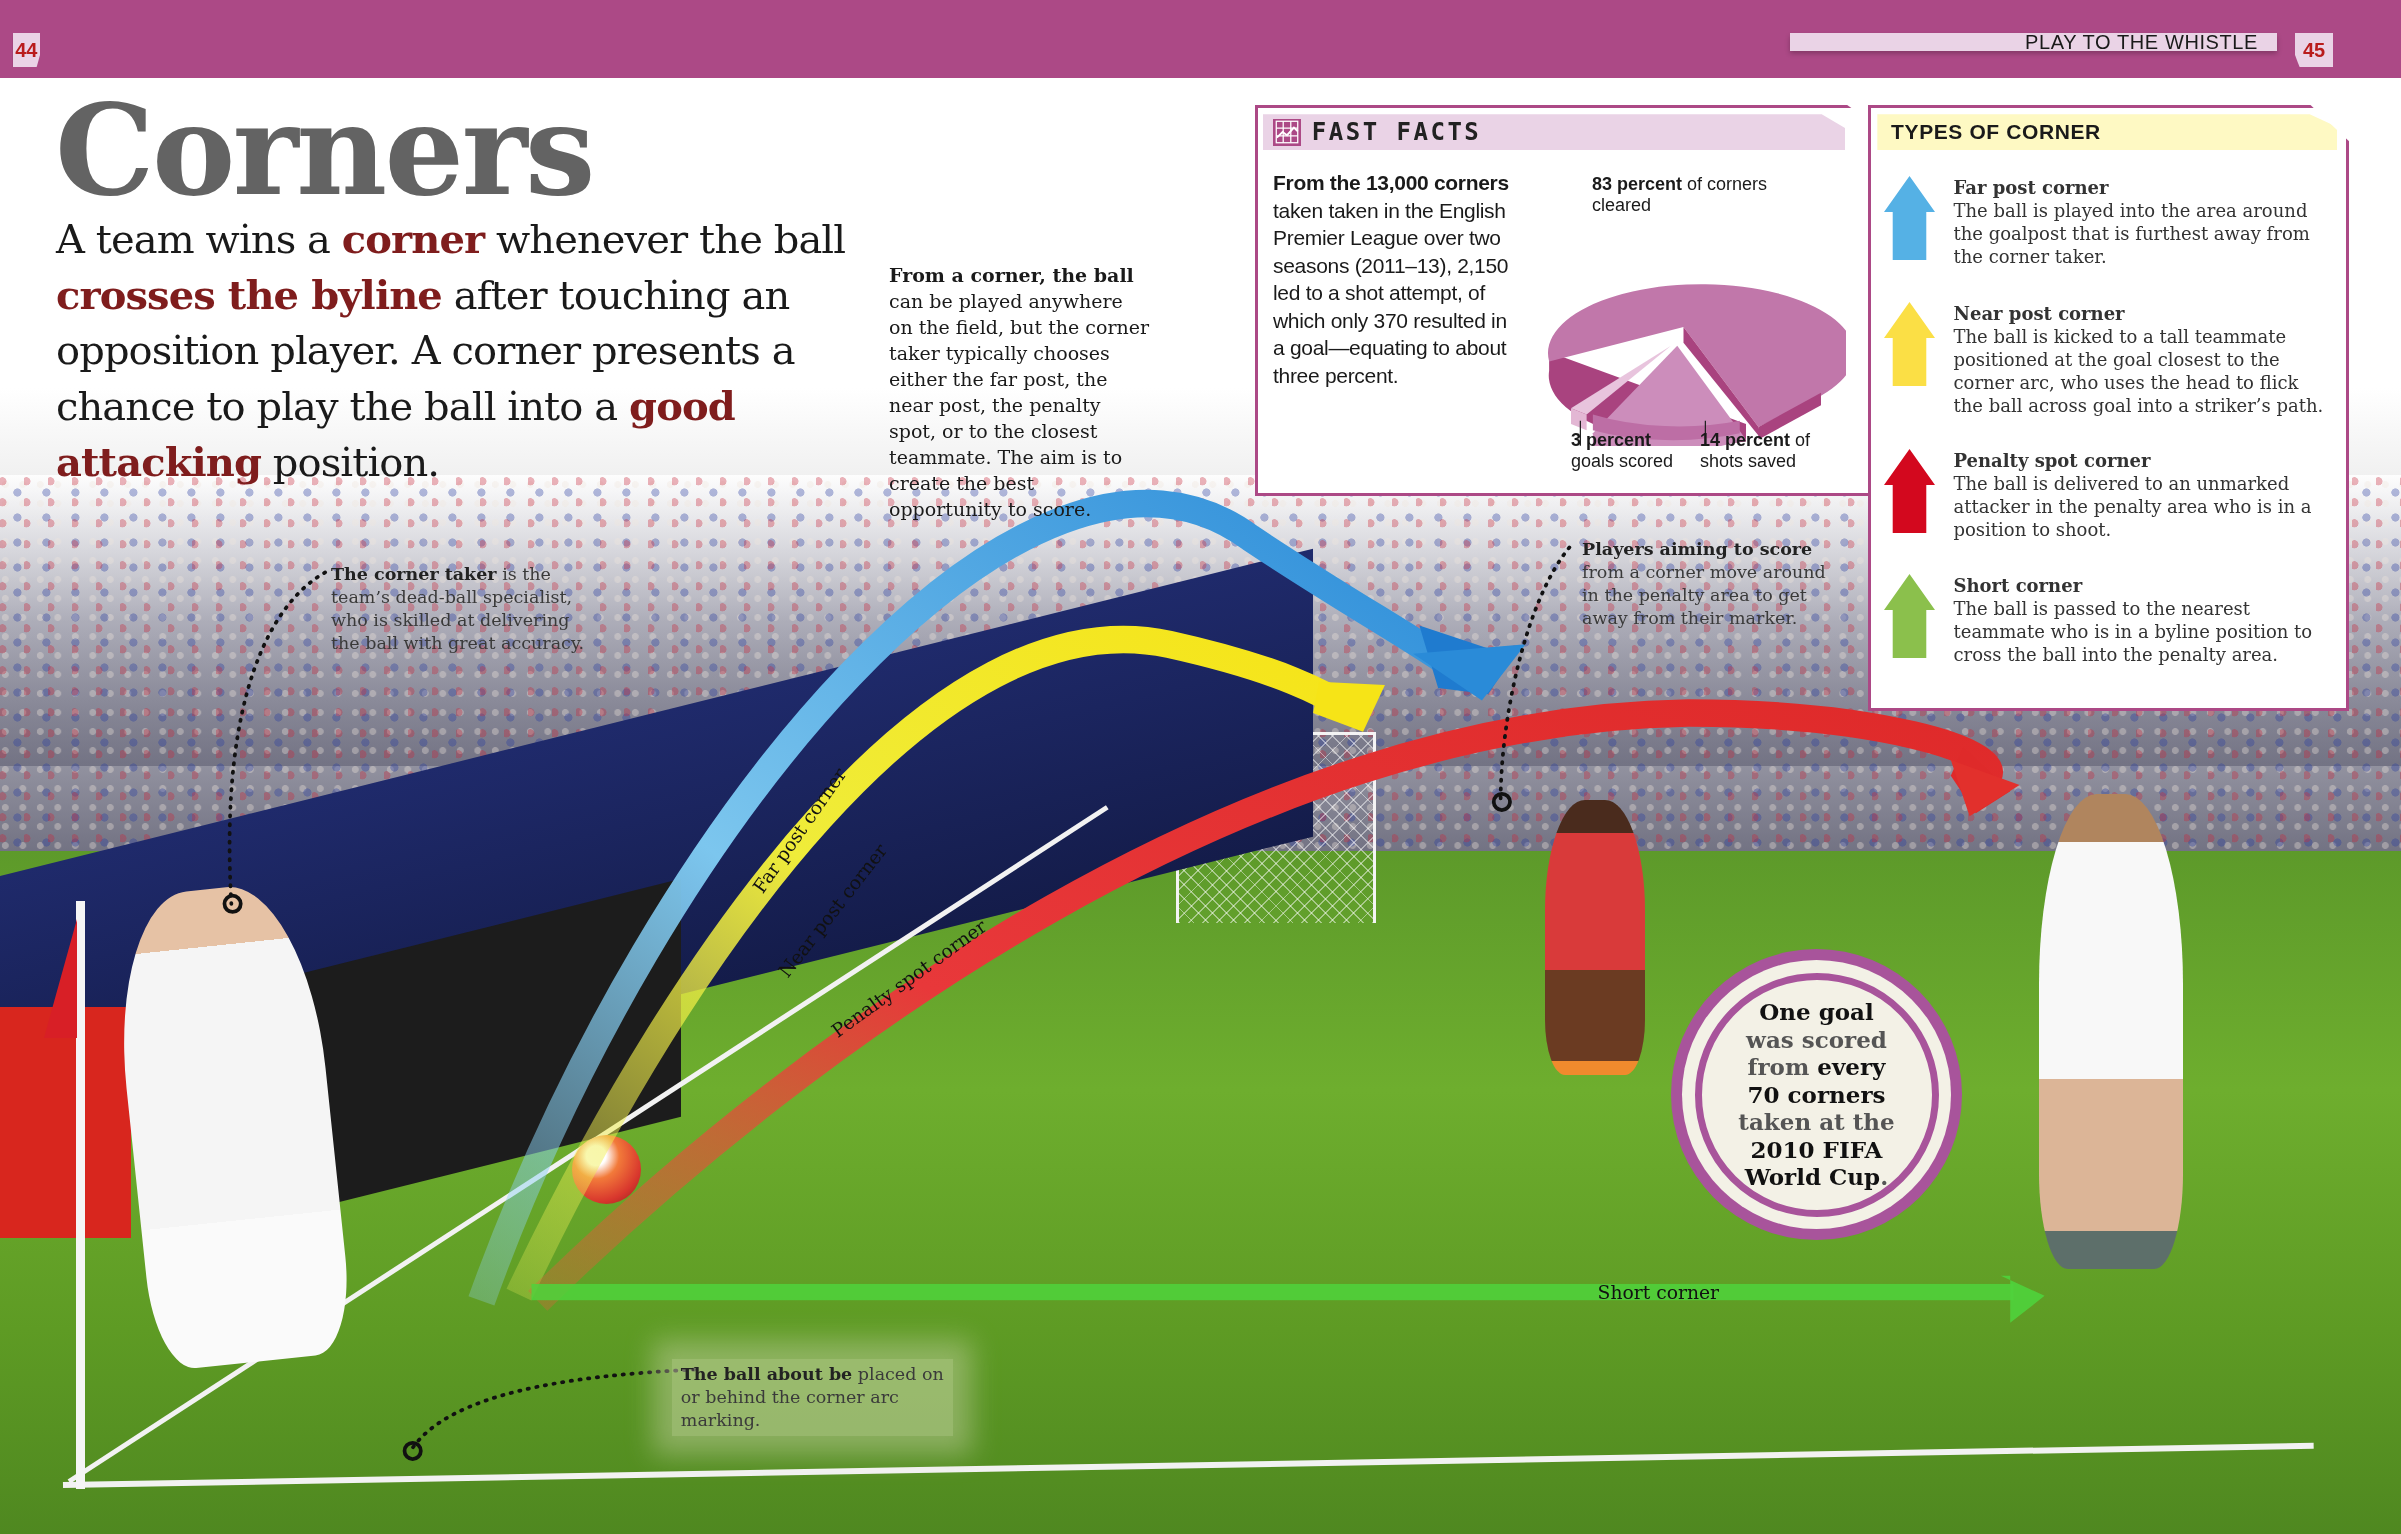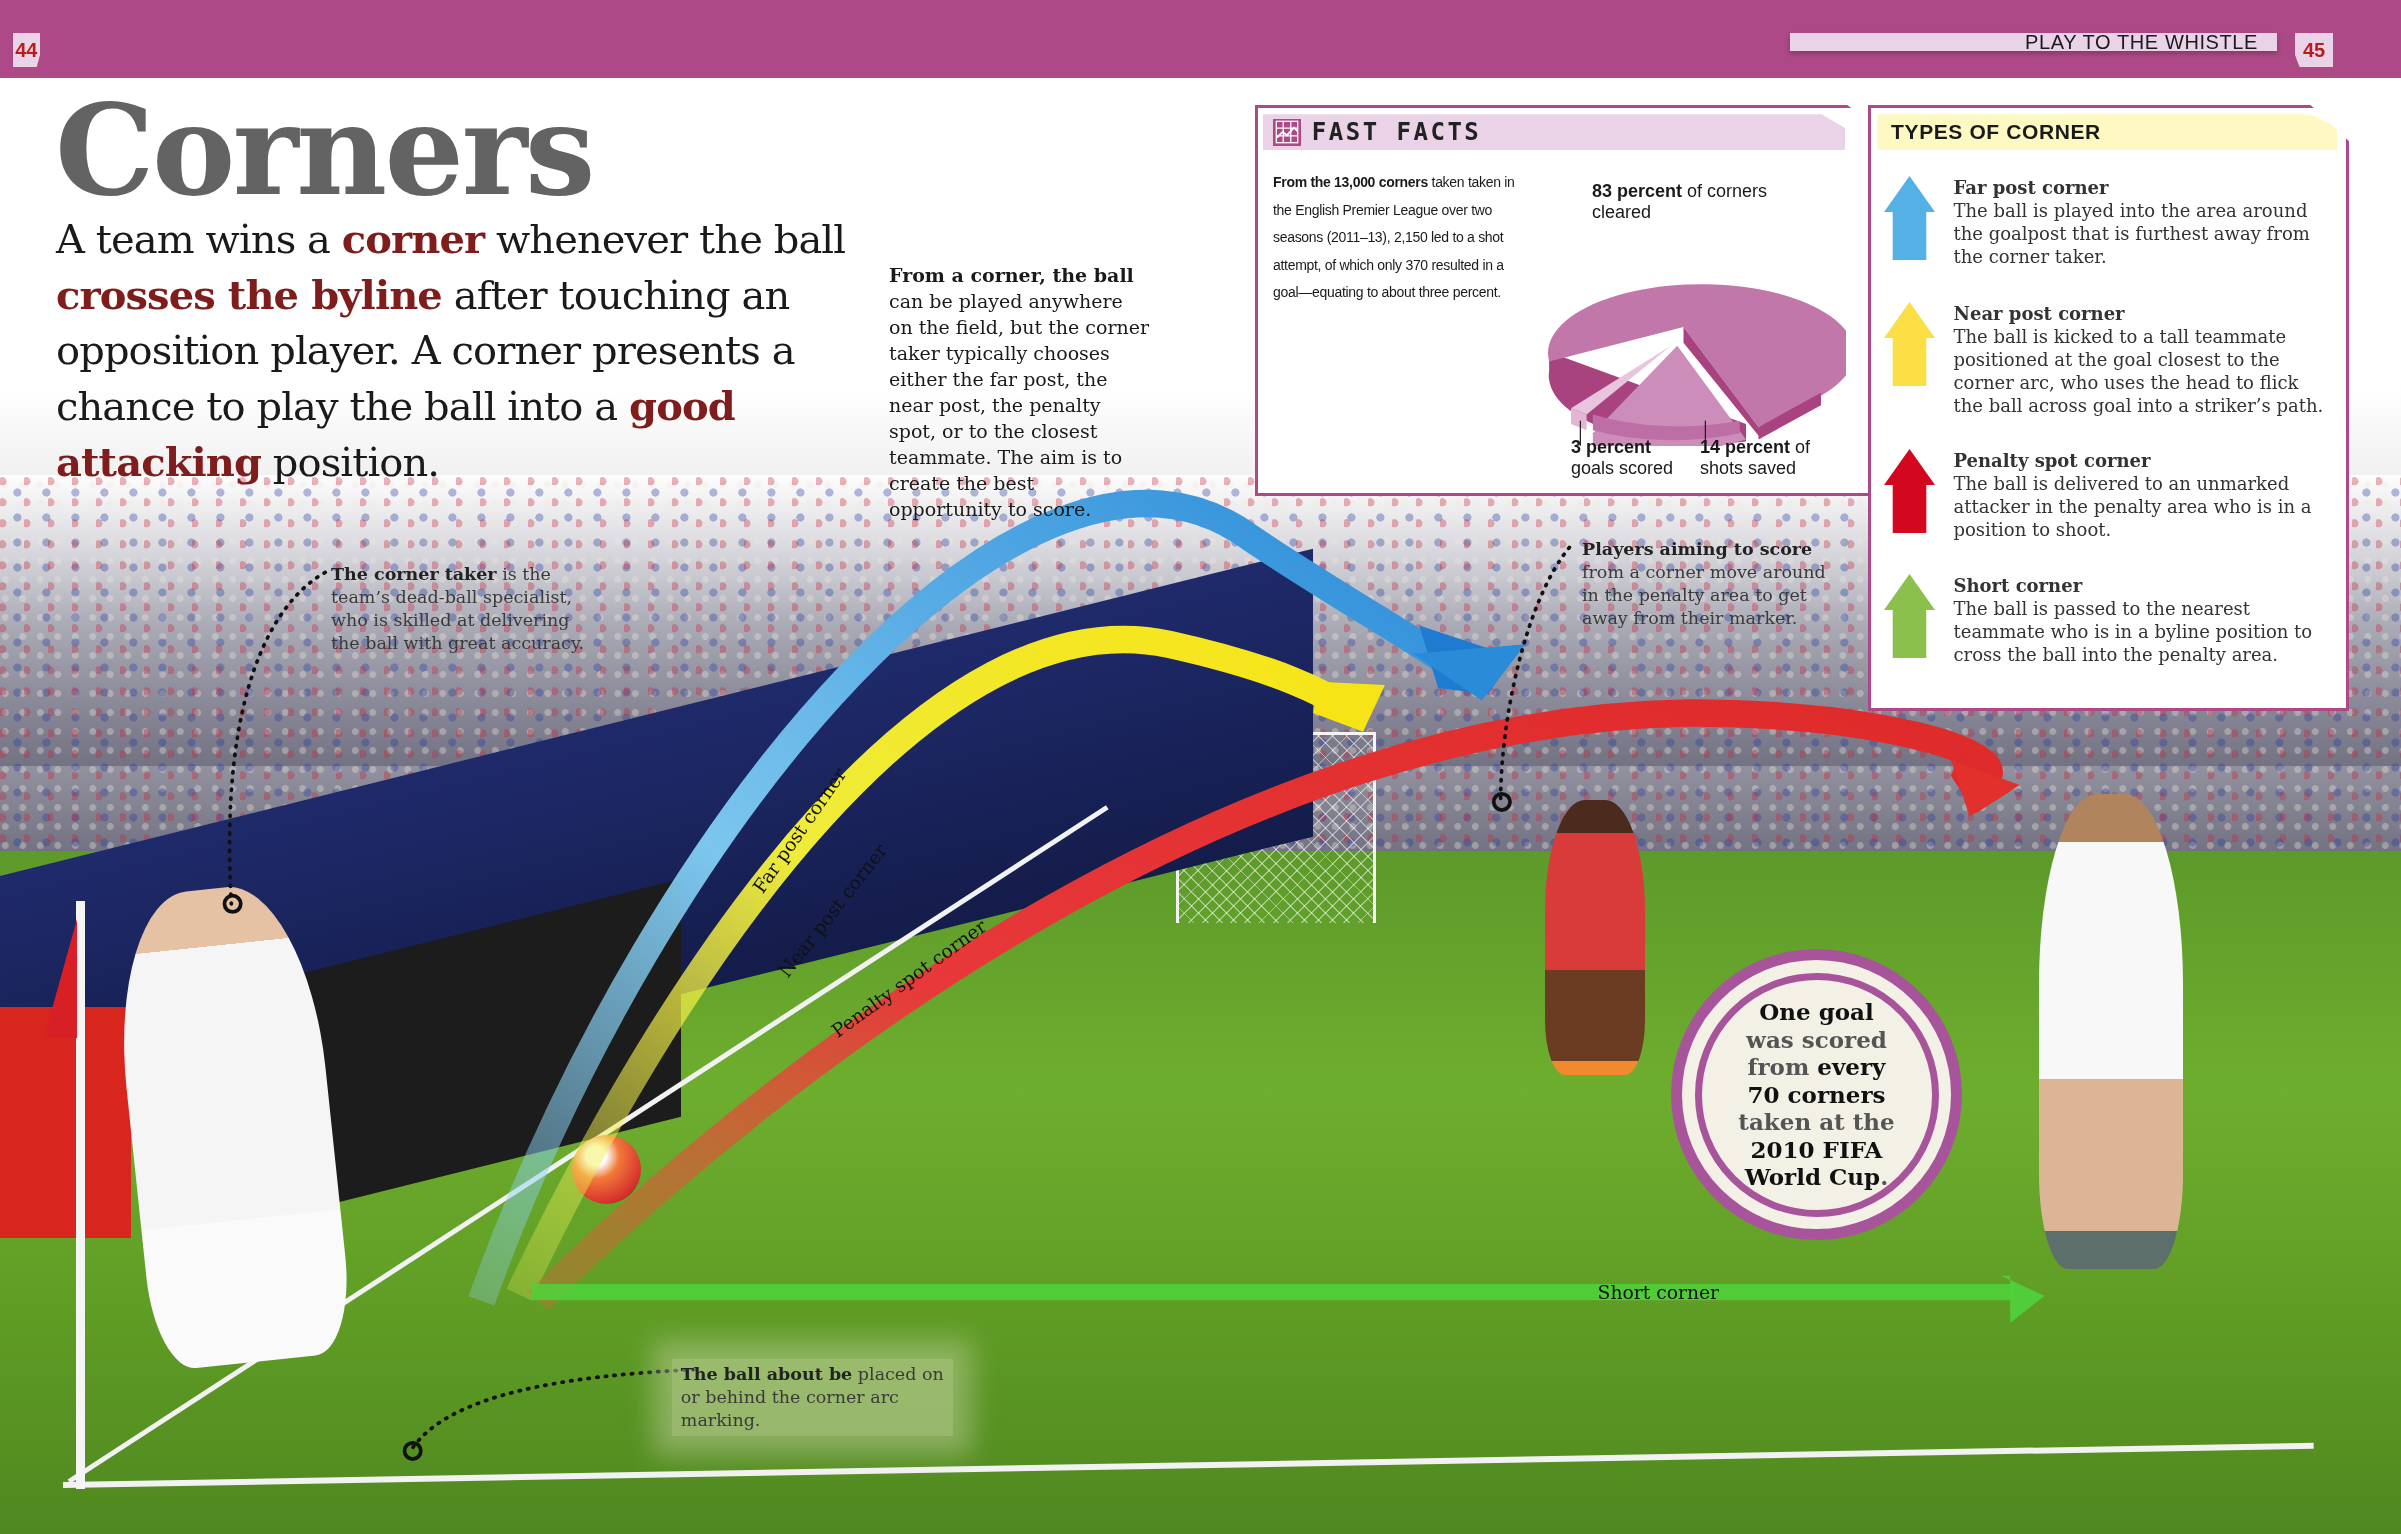--- a/index.html
+++ b/index.html
@@ -62,23 +62,23 @@
   .cap-players { left:1582px; top:538px; width:263px; }
   .cap-ball { left:672px; top:1359px; width:263px; background:rgba(230,230,200,.45); padding:3.8px 8.8px; box-shadow:0 0 25px 19px rgba(220,220,190,.4); }
 
   
   .ff { position:absolute; left:1255px; top:105px; width:596px; height:385px; background:#fff; border:3.8px solid #ac4986;
     clip-path:polygon(0 0,94% 0,100% 7%,100% 100%,0 100%); box-shadow:0 3.8px 10px rgba(0,0,0,.25);padding-left:28px; }
   .ff-head { position:absolute; left:5px; top:6.3px; width:582px; height:36px; background:#ead3e6; display:flex; align-items:center;
     clip-path:polygon(0 0,96% 0,100% 38%,100% 100%,0 100%); }
   .ff-icon { width:27.5px; height:27.5px; background:#ac4986; margin-left:10px; display:flex; align-items:center; justify-content:center; }
   .ff-title { margin-left:11.3px; font-family:"DejaVu Sans Mono", monospace; font-size:24px; font-weight:bold; color:#222; letter-spacing:2.5px; }
-  .ff-text { position:absolute; left:15px; top:61px; width:244px; font-family:"Liberation Sans", sans-serif; font-size:14px; line-height:27.5px; color:#1a1a1a; letter-spacing:-0.3px; }
+  .ff-text { position:absolute; left:15px; top:61px; width:244px; font-family:"Liberation Sans", sans-serif; font-size:21px; line-height:27.5px; color:#1a1a1a; letter-spacing:-0.3px; }
   .ff-text b { font-weight:bold; }
-  .ff-label { position:absolute; font-family:"Liberation Sans", sans-serif; font-size:18px; line-height:20.6px; color:#1a1a1a;margin-top:7px; }
+  .ff-label { position:absolute; font-family:"Liberation Sans", sans-serif; font-size:18px; line-height:20.6px; color:#1a1a1a; }
   .ff-label b { font-weight:bold; }
   .pie-wrap { position:absolute; left:263px; top:125px; width:325px; height:213px; }
 
   
   .toc { position:absolute; left:1868px; top:105px; width:475px; height:600px; background:#fff; border:3.8px solid #ac4986; border-top-width:3.8px;
     clip-path:polygon(0 0,92% 0,100% 6%,100% 100%,0 100%); box-shadow:0 3.8px 10px rgba(0,0,0,.25); }
   .toc-head { position:absolute; left:6.3px; top:6.3px; width:460px; height:36px; background:#fef9c3;
     clip-path:polygon(0 0,94% 0,100% 35%,100% 100%,0 100%); display:flex; align-items:center; padding-left:13.8px; box-sizing:border-box;
     font-family:"Liberation Sans", sans-serif; font-weight:bold; font-size:21px; color:#1a1a1a; letter-spacing:0.6px; }
   .toc-item { position:absolute; left:12.5px; width:450px; display:flex; }

